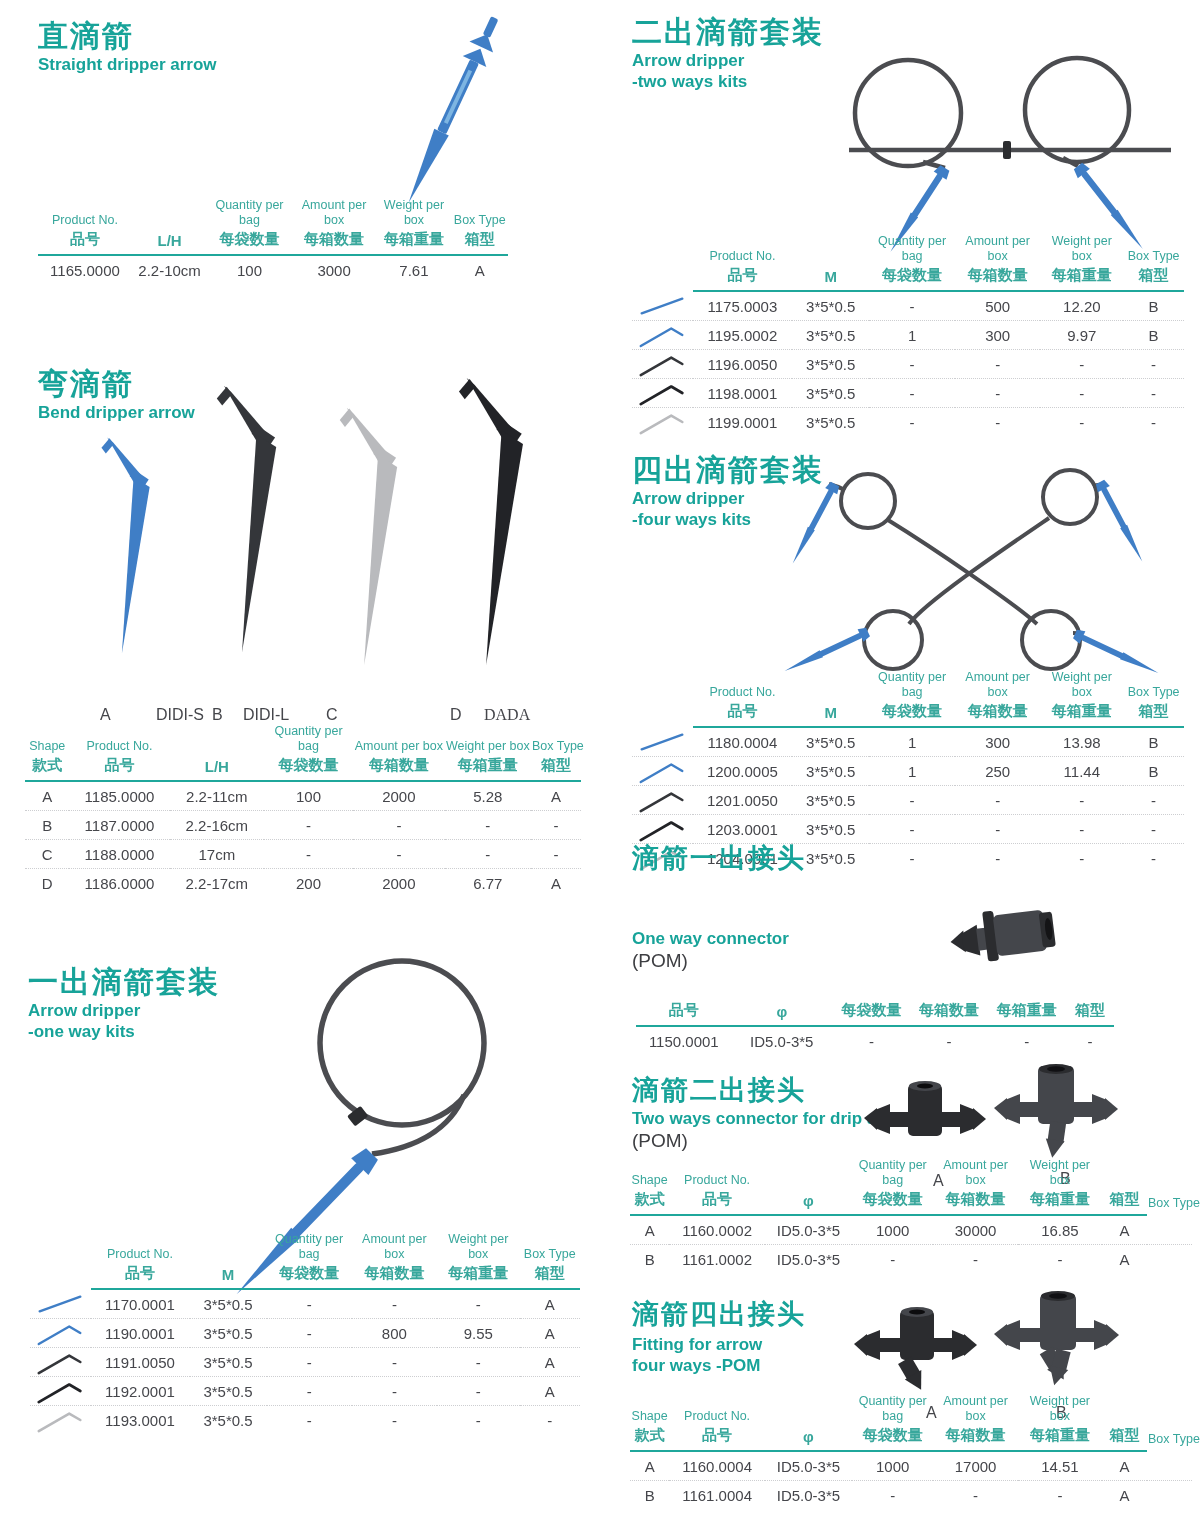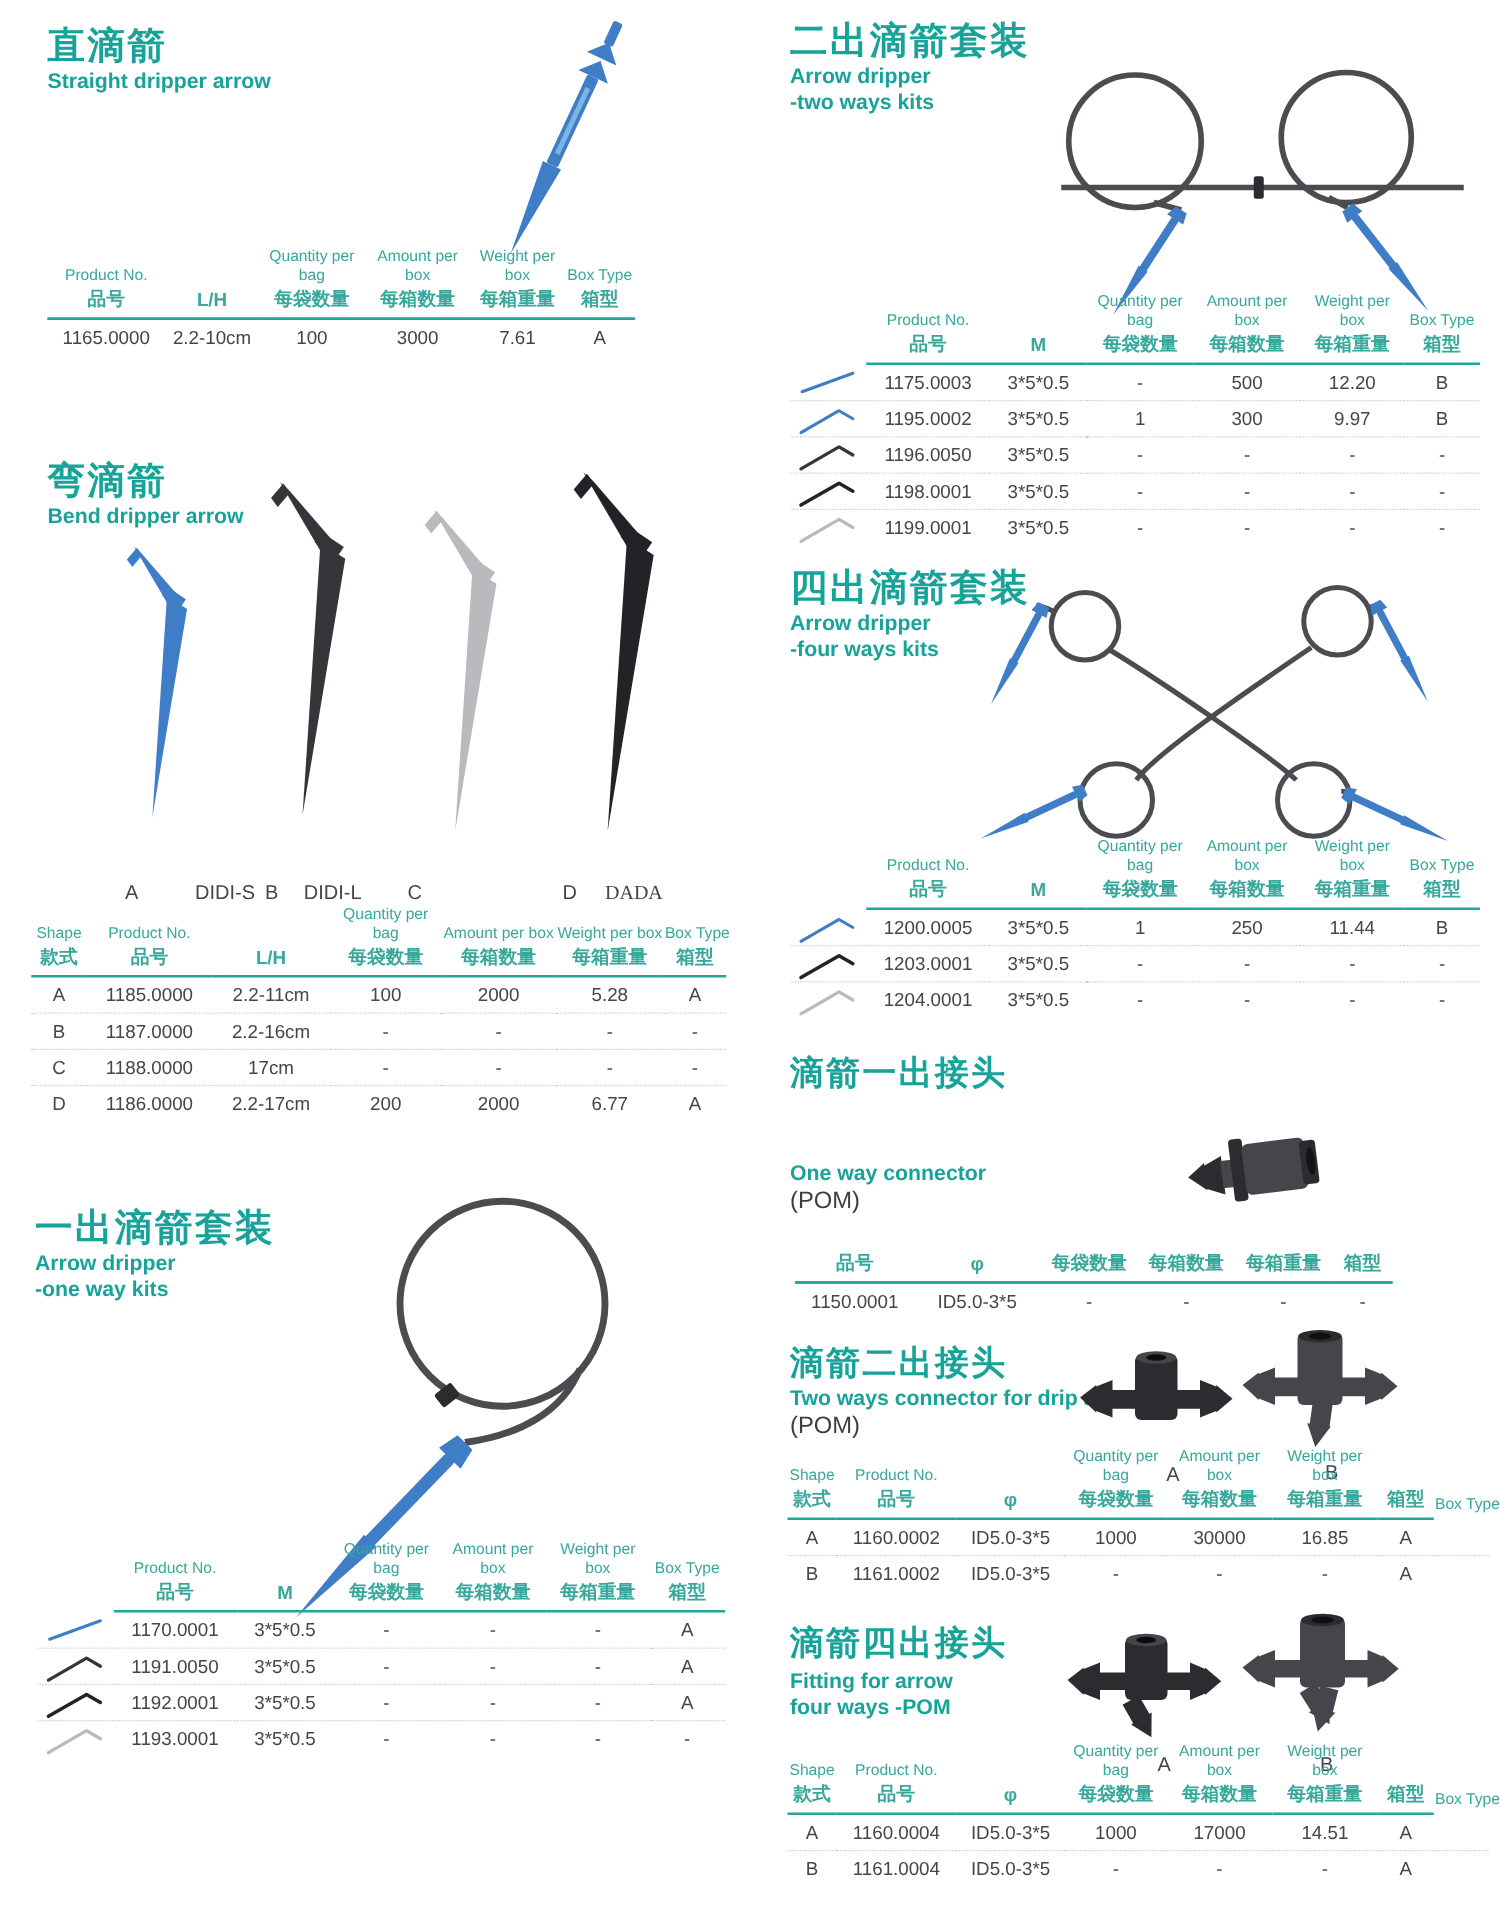--- a/index.html
+++ b/index.html
@@ -271,20 +271,33 @@
           </td>
           <td>1170.0001</td>
           <td>3*5*0.5</td>
           <td>-</td>
           <td>-</td>
           <td>-</td>
           <td>A</td>
         </tr>
       <tr>
           <td class="icell">
+            <svg class="rowicon ic-blue" viewBox="0 0 52 26">
+              <polyline points="3,25 36,6 48,13" fill="none" stroke="currentColor" stroke-width="2.6" stroke-linejoin="round" stroke-linecap="round"></polyline>
+            </svg>
+          </td>
+          <td>1190.0001</td>
+          <td>3*5*0.5</td>
+          <td>-</td>
+          <td>800</td>
+          <td>9.55</td>
+          <td>A</td>
+        </tr>
+      <tr>
+          <td class="icell">
             <svg class="rowicon ic-black" viewBox="0 0 52 26">
               <polyline points="3,25 36,6 48,13" fill="none" stroke="currentColor" stroke-width="2.8" stroke-linejoin="round" stroke-linecap="round"></polyline>
             </svg>
           </td>
           <td>1191.0050</td>
           <td>3*5*0.5</td>
           <td>-</td>
           <td>-</td>
           <td>-</td>
           <td>A</td>
@@ -498,29 +511,55 @@
       <th>
             <div class="en nw">Box Type</div>
             <div class="zh">箱型</div>
           </th>
     </tr>
       </thead>
     <tbody>
       <tr>
           <td class="icell">
             <svg class="rowicon ic-blue" viewBox="0 0 52 26">
+              <line x1="4" y1="21" x2="48" y2="5" stroke="currentColor" stroke-width="2.6" stroke-linecap="round"></line>
+            </svg>
+          </td>
+          <td>1180.0004</td>
+          <td>3*5*0.5</td>
+          <td>1</td>
+          <td>300</td>
+          <td>13.98</td>
+          <td>B</td>
+        </tr>
+      <tr>
+          <td class="icell">
+            <svg class="rowicon ic-blue" viewBox="0 0 52 26">
               <polyline points="3,25 36,6 48,13" fill="none" stroke="currentColor" stroke-width="2.6" stroke-linejoin="round" stroke-linecap="round"></polyline>
             </svg>
           </td>
           <td>1200.0005</td>
           <td>3*5*0.5</td>
           <td>1</td>
           <td>250</td>
           <td>11.44</td>
           <td>B</td>
+        </tr>
+      <tr>
+          <td class="icell">
+            <svg class="rowicon ic-black" viewBox="0 0 52 26">
+              <polyline points="3,25 36,6 48,13" fill="none" stroke="currentColor" stroke-width="2.8" stroke-linejoin="round" stroke-linecap="round"></polyline>
+            </svg>
+          </td>
+          <td>1201.0050</td>
+          <td>3*5*0.5</td>
+          <td>-</td>
+          <td>-</td>
+          <td>-</td>
+          <td>-</td>
         </tr>
       <tr>
           <td class="icell">
             <svg class="rowicon ic-dark" viewBox="0 0 52 26">
               <polyline points="3,25 36,6 48,13" fill="none" stroke="currentColor" stroke-width="3" stroke-linejoin="round" stroke-linecap="round"></polyline>
             </svg>
           </td>
           <td>1203.0001</td>
           <td>3*5*0.5</td>
           <td>-</td>

